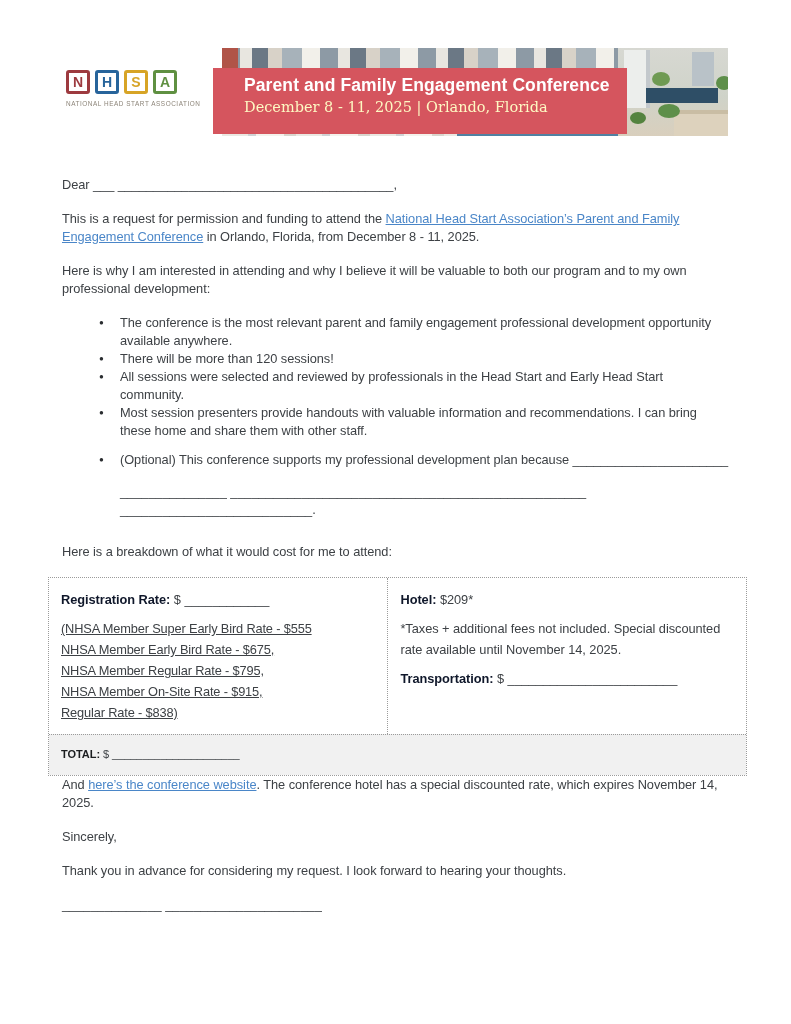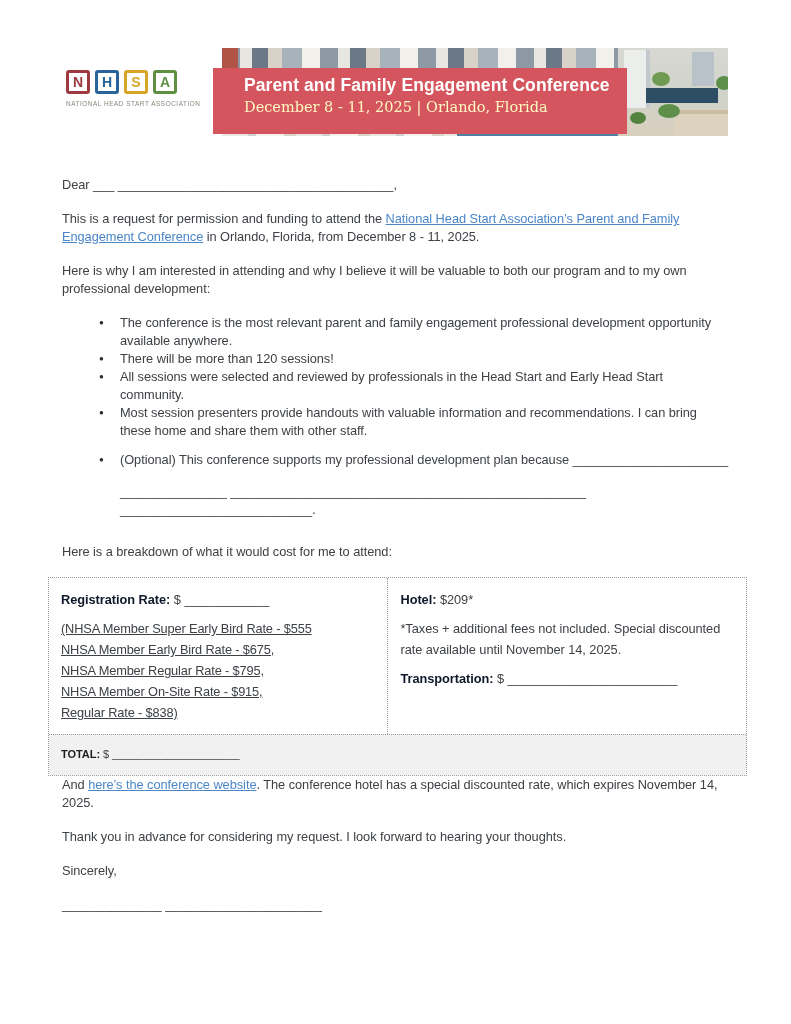--- a/index.html
+++ b/index.html
@@ -197,21 +197,21 @@
           <p class="spaced"><strong>Transportation:</strong><span> $ ________________________</span></p>
         </div>
       </div>
       <div class="total-row">
         <strong>TOTAL:</strong><span> $ _____________________</span>
       </div>
     </div>
 
     <p class="closing-block"><span>And </span><a class="doc-link">here’s the conference website</a><span>. The conference hotel has a special discounted rate, which expires November 14, 2025.</span></p>
 
+    <p>Sincerely,</p>
+
     <p>Thank you in advance for considering my request. I look forward to hearing your thoughts.</p>
 
-    <p>Sincerely,</p>
-
     <p class="signature">______________ ______________________</p>
 
   </main>
 
 </div>
 
 </body></html>

